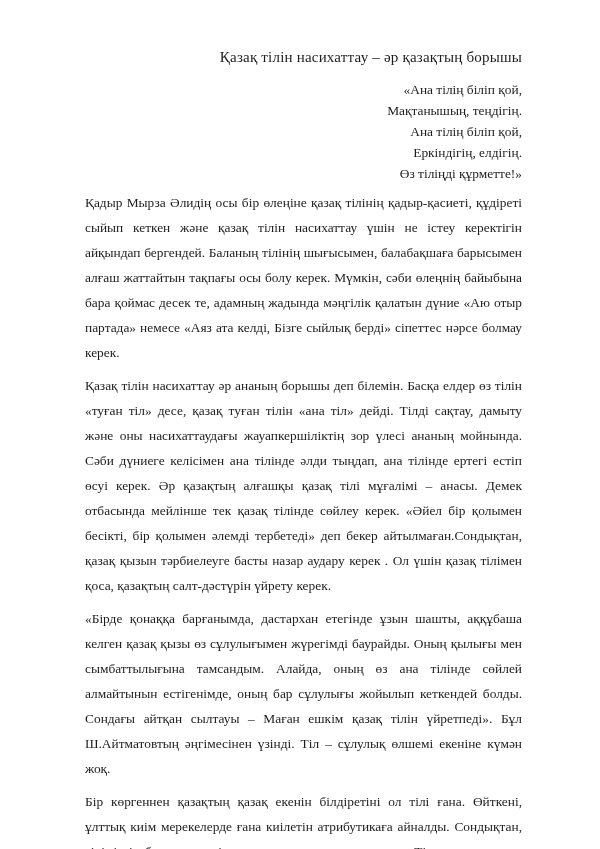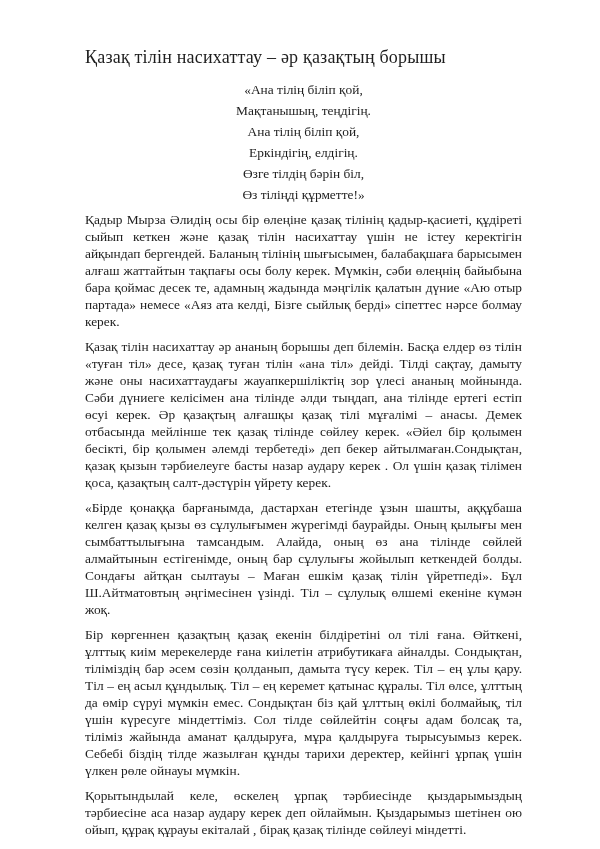--- a/index.html
+++ b/index.html
@@ -16,55 +16,54 @@
     font-family: "Liberation Serif", serif;
     color: #1d1d1d;
   }
   .content {
     position: absolute;
     top: 48px;
     left: 85px;
     width: 437px;
   }
   .doc-title {
-    text-align: left;
-    font-size: 18px;
+    text-align: right;
+    font-size: 15px;
     line-height: 18px;
     margin: 0 0 13px 0;
     letter-spacing: 0.2px;
   }
   .poem {
     margin: 0 0 6px 0;
   }
   .poem-line {
     font-size: 13.4px;
     line-height: 21px;
-    text-align: center;
+    text-align: right;
   }
   .para {
     font-size: 13.4px;
-    line-height: 17px;
+    line-height: 25px;
     text-align: justify;
     margin: 0 0 8px 0;
   }
 </style>
 </head>
 <body>
 
 <div class="page">
   <div class="content">
 
     <div class="doc-title">Қазақ тілін насихаттау – әр қазақтың борышы</div>
 
     <div class="poem">
       <div class="poem-line">«Ана тілің біліп қой,</div>
       <div class="poem-line">Мақтанышың, теңдігің.</div>
       <div class="poem-line">Ана тілің біліп қой,</div>
       <div class="poem-line">Еркіндігің, елдігің.</div>
-      <div class="poem-line">Өзге тілдің бәрін біл,</div>
       <div class="poem-line">Өз тіліңді құрметте!»</div>
     </div>
 
     <p class="para">Қадыр Мырза Әлидің осы бір өлеңіне қазақ тілінің қадыр-қасиеті, құдіреті сыйып кеткен және қазақ тілін насихаттау үшін не істеу керектігін айқындап бергендей. Баланың тілінің шығысымен, балабақшаға барысымен алғаш жаттайтын тақпағы осы болу керек. Мүмкін, сәби өлеңнің байыбына бара қоймас десек те, адамның жадында мәңгілік қалатын дүние «Аю отыр партада» немесе «Аяз ата келді, Бізге сыйлық берді» сіпеттес нәрсе болмау керек.</p>
     <p class="para">Қазақ тілін насихаттау әр ананың борышы деп білемін. Басқа елдер өз тілін «туған тіл» десе, қазақ туған тілін «ана тіл» дейді. Тілді сақтау, дамыту және оны насихаттаудағы жауапкершіліктің зор үлесі ананың мойнында. Сәби дүниеге келісімен ана тілінде әлди тыңдап, ана тілінде ертегі естіп өсуі керек. Әр қазақтың алғашқы қазақ тілі мұғалімі – анасы. Демек отбасында мейлінше тек қазақ тілінде сөйлеу керек. «Әйел бір қолымен бесікті, бір қолымен әлемді тербетеді» деп бекер айтылмаған.Сондықтан, қазақ қызын тәрбиелеуге басты назар аудару керек . Ол үшін қазақ тілімен қоса, қазақтың салт-дәстүрін үйрету керек.</p>
     <p class="para">«Бірде қонаққа барғанымда, дастархан етегінде ұзын шашты, аққұбаша келген қазақ қызы өз сұлулығымен жүрегімді баурайды. Оның қылығы мен сымбаттылығына тамсандым. Алайда, оның өз ана тілінде сөйлей алмайтынын естігенімде, оның бар сұлулығы жойылып кеткендей болды. Сондағы айтқан сылтауы – Маған ешкім қазақ тілін үйретпеді». Бұл Ш.Айтматовтың әңгімесінен үзінді. Тіл – сұлулық өлшемі екеніне күмән жоқ.</p>
     <p class="para">Бір көргеннен қазақтың қазақ екенін білдіретіні ол тілі ғана. Өйткені, ұлттық киім мерекелерде ғана киілетін атрибутикаға айналды. Сондықтан, тіліміздің бар әсем сөзін қолданып, дамыта түсу керек. Тіл – ең ұлы қару. Тіл – ең асыл құндылық. Тіл – ең керемет қатынас құралы. Тіл өлсе, ұлттың да өмір сүруі мүмкін емес. Сондықтан біз қай ұлттың өкілі болмайық, тіл үшін күресуге міндеттіміз. Сол тілде сөйлейтін соңғы адам болсақ та, тіліміз жайында аманат қалдыруға, мұра қалдыруға тырысуымыз керек. Себебі біздің тілде жазылған құнды тарихи деректер, кейінгі ұрпақ үшін үлкен рөле ойнауы мүмкін.</p>
     <p class="para">Қорытындылай келе, өскелең ұрпақ тәрбиесінде қыздарымыздың тәрбиесіне аса назар аудару керек деп ойлаймын. Қыздарымыз шетінен ою ойып, құрақ құрауы екіталай , бірақ қазақ тілінде сөйлеуі міндетті.</p>
 
   </div>

